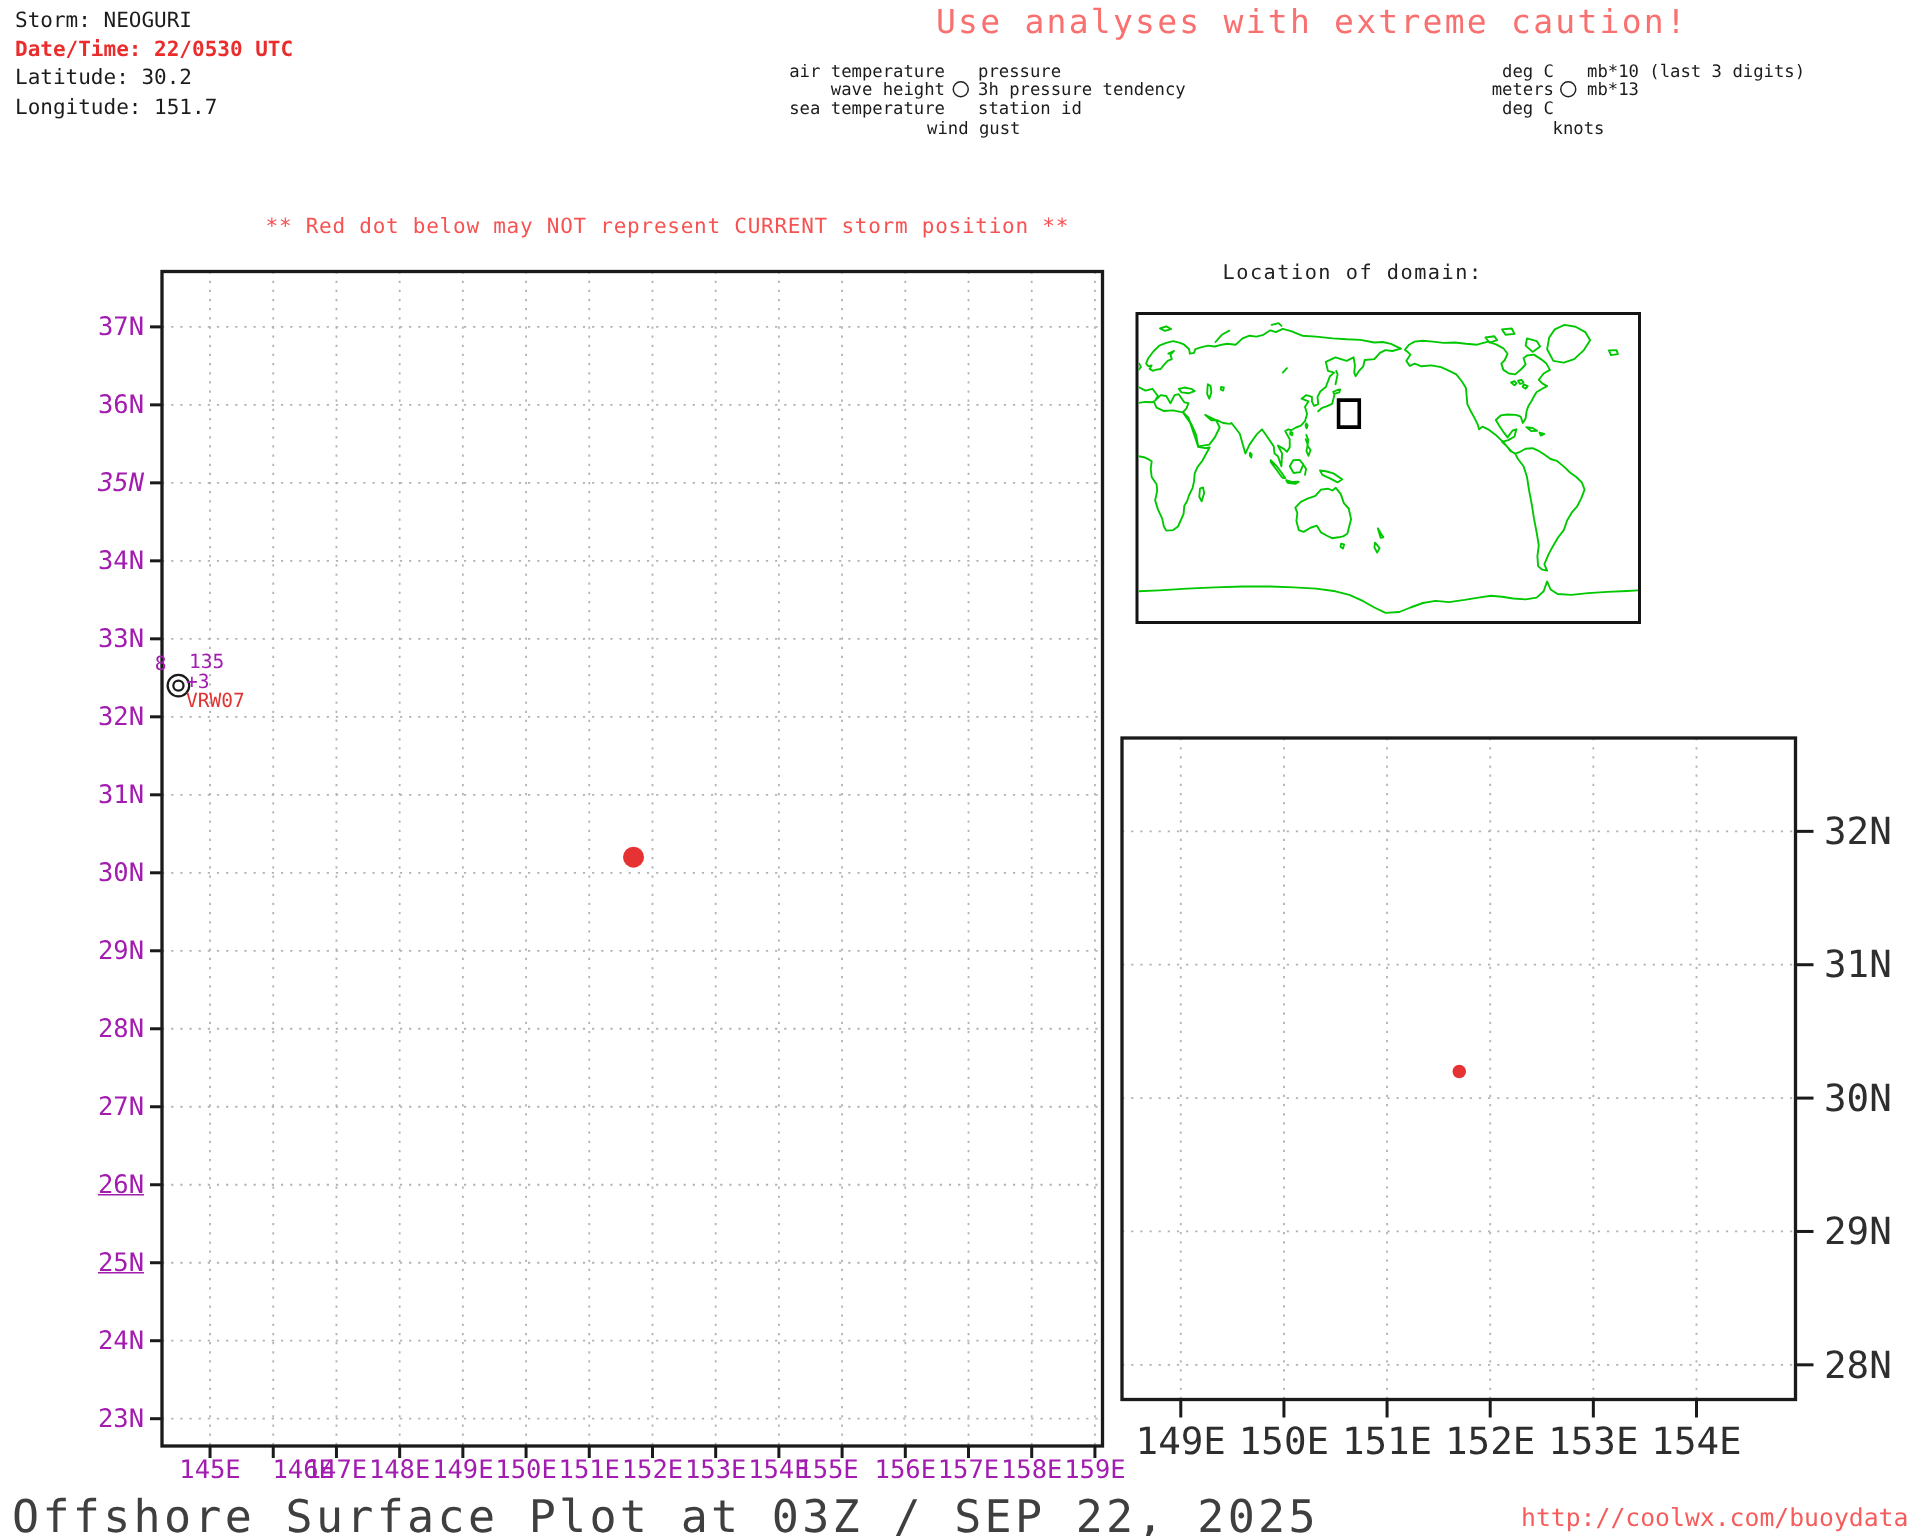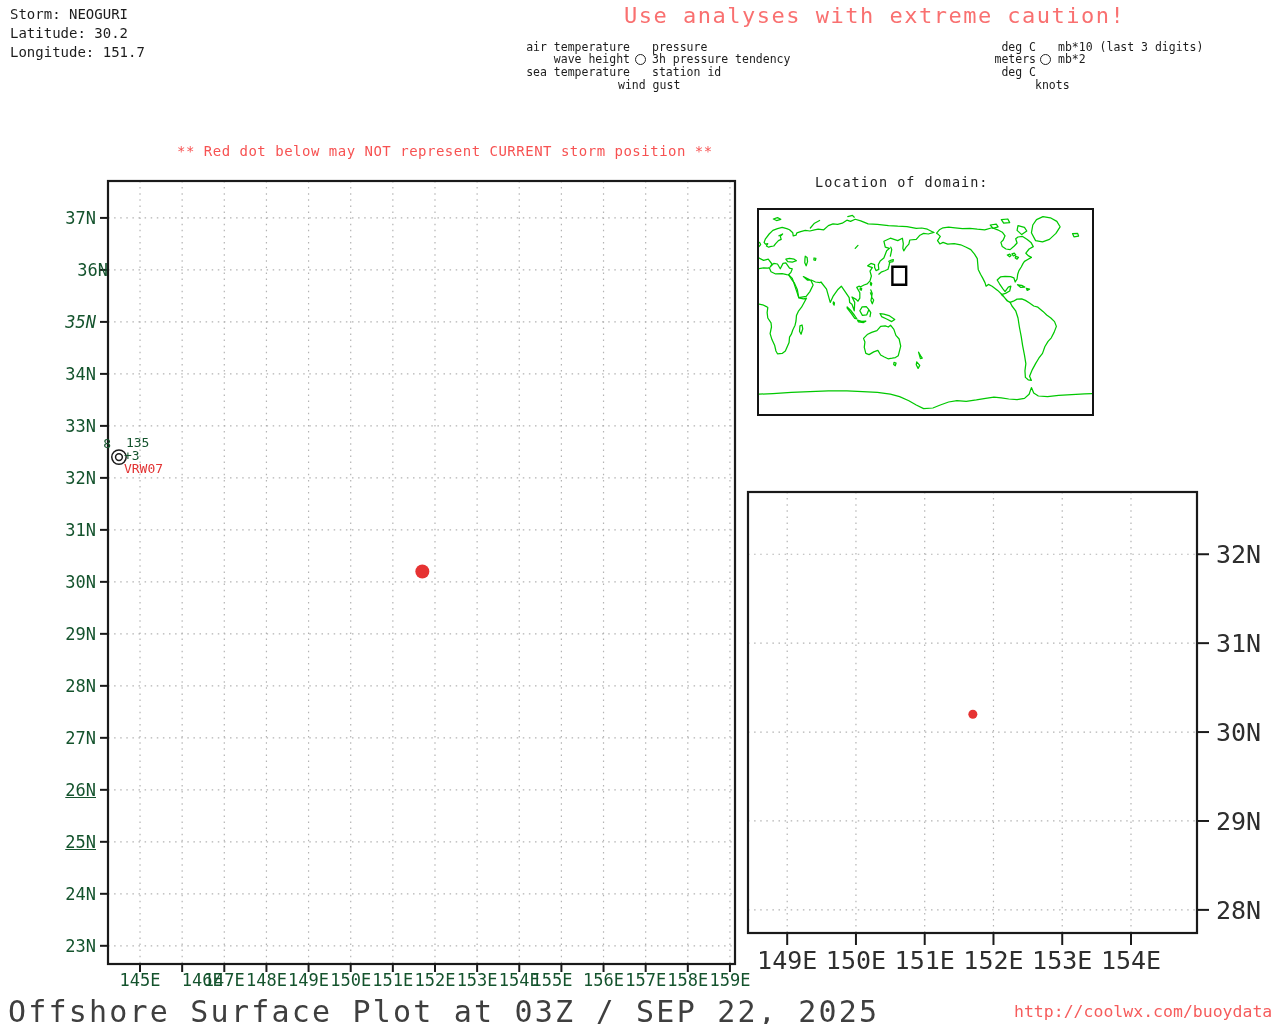--- a/index.html
+++ b/index.html
@@ -9,21 +9,21 @@
   .red{color:#f14d4d}
   .boldred{color:#ea2c2c;font-weight:bold}
   .hdr{font-size:14px;line-height:19.2px;white-space:pre}
   .caution{font-size:22px;letter-spacing:1.5px;color:#f97070;white-space:pre}
   .legline{font-size:11.5px;line-height:12.3px;white-space:pre}
   .colr{text-align:right}
   .legcirc{position:absolute;width:11px;height:11px;border:1.4px solid #222;border-radius:50%;box-sizing:border-box}
   .warning{font-size:14px;letter-spacing:.5px;color:#f75252;white-space:pre}
   .maptitle{font-size:13.5px;letter-spacing:1px;white-space:pre;color:#222}
   .mapbox{position:absolute;border:2px solid #141414;background:#fff}
-  .tick{position:absolute;white-space:pre;color:#14532d}
+  .tick{position:absolute;white-space:pre;color:#a21caf}
   .ctr{transform:translate(-50%,0)}
   .rgt{transform:translate(-100%,-50%)}
   .lft{transform:translate(0,-50%)}
   .mainlab{font-size:17px}
   .biglab{font-size:25px;color:#2e2e2e}
   .stxt{font-size:13px}
   .red2{color:#e23333}
   .footer-title{font-size:30px;letter-spacing:2.2px;color:#3f3f3f;white-space:pre}
   .url{font-size:16.5px;color:#f65c5c;white-space:pre}
   svg{position:absolute;left:0;top:0}
@@ -123,20 +123,21 @@
     <line x1="748" y1="820.9717741935483" x2="1197" y2="820.9717741935483" class="grid"></line>
     <line x1="1197" y1="820.9717741935483" x2="1209" y2="820.9717741935483" class="tickline"></line>
     <line x1="748" y1="909.8830645161289" x2="1197" y2="909.8830645161289" class="grid"></line>
     <line x1="1197" y1="909.8830645161289" x2="1209" y2="909.8830645161289" class="tickline"></line>
     <rect x="748" y="492" width="449" height="441" class="pborder"></rect>
     <circle cx="972.8437978560478" cy="714.2782258064517" r="4.5" fill="#e63232"></circle>
   </svg>
 
 <div class="abs" style="left:10px;top:5px">
   <div class="hdr">Storm: NEOGURI</div>
+  <div class="hdr boldred">Date/Time: 22/0530 UTC</div>
   <div class="hdr">Latitude: 30.2</div>
   <div class="hdr">Longitude: 151.7</div>
 </div>
 
 <div class="abs caution" style="left:624px;top:3px">Use analyses with extreme caution!</div>
 
 <div>
   <div class="abs colr" style="left:498px;top:41px;width:132px">
     <div class="legline">air temperature</div>
     <div class="legline">wave height</div>
@@ -153,21 +154,21 @@
 
 <div>
   <div class="abs colr" style="left:936px;top:41px;width:100px">
     <div class="legline">deg C</div>
     <div class="legline">meters</div>
     <div class="legline">deg C</div>
   </div>
   <span class="legcirc" style="left:1040px;top:54px"></span>
   <div class="abs" style="left:1058px;top:41px">
     <div class="legline">mb*10 (last 3 digits)</div>
-    <div class="legline">mb*2</div>
+    <div class="legline">mb*13</div>
   </div>
   <div class="abs legline" style="left:1035px;top:79px">knots</div>
 </div>
 
 <div class="abs warning" style="left:177px;top:143px">** Red dot below may NOT represent CURRENT storm position **</div>
 
 <div class="abs maptitle" style="left:815px;top:174px">Location of domain:</div>
 <div class="mapbox" style="left:757px;top:208px;width:333px;height:204px">
   <svg width="333" height="204" viewBox="0 0 360 170" preserveAspectRatio="none">
     <path class="coast" d="M0,40 L5,42 10,41 14,45 12,47.5 16,44.5 20,45 23,49 26,44.5 29,44 33,48.5 36,49 34.5,52 32,54 36,57 43,73 51,72 55,68 58.5,62.5 56,58.5 48,55.5 52.5,58.5 57,58.5 61,60 66,60.5 67,60 73,66 77,77 80,72 85,66.5 89,63.5 94,69 97.5,73 98,77 100.5,78.5 103,84 103.5,77 100.5,72.5 105,74.5 107,76 109,73.5 109,69 105.7,64.5 108,63.5 110,64 113.5,62.5 117,61.5 120,59 121.5,55 120,51 122.5,48 117.5,46.5 121,44.5 125,45.5 125,48 126.5,50.5 129.5,49.5 129,45.5 131,42.5 135,40 138,34 141,32 136.5,31 135,26 142,23.5 150,25.5 155,23.5 156,28 155.5,32 156.5,34 159,31 162,28.5 163,25 170,24.5 174,21 178,19.5 183,20 189,18.7"></path>
@@ -226,21 +227,21 @@
 <div class="tick ctr mainlab" style="left: 392.847px; top: 970px;">151E</div>
 <div class="tick ctr mainlab" style="left: 434.984px; top: 970px;">152E</div>
 <div class="tick ctr mainlab" style="left: 477.121px; top: 970px;">153E</div>
 <div class="tick ctr mainlab" style="left: 519.258px; top: 970px;">154E</div>
 <div class="tick ctr mainlab" style="left: 552px; top: 970px;">155E</div>
 <div class="tick ctr mainlab" style="left: 603.532px; top: 970px; text-align: center;">156E</div>
 <div class="tick ctr mainlab" style="left: 645.669px; top: 970px;">157E</div>
 <div class="tick ctr mainlab" style="left: 687.806px; top: 970px;">158E</div>
 <div class="tick ctr mainlab" style="left: 729.944px; top: 970px;">159E</div>
 <div class="tick rgt mainlab" style="left: 96px; top: 217.914px;">37N</div>
-<div class="tick rgt mainlab" style="left: 96px; top: 269.906px; margin-left: 12px;">36N</div>
+<div class="tick rgt mainlab" style="left: 96px; top: 269.906px;">36N</div>
 <div class="tick rgt mainlab" style="left: 96px; top: 321.898px; font-style: italic;">35N</div>
 <div class="tick rgt mainlab" style="left: 96px; top: 373.89px;">34N</div>
 <div class="tick rgt mainlab" style="left: 96px; top: 425.882px;">33N</div>
 <div class="tick rgt mainlab" style="left: 96px; top: 477.875px;">32N</div>
 <div class="tick rgt mainlab" style="left: 96px; top: 529.867px;">31N</div>
 <div class="tick rgt mainlab" style="left: 96px; top: 581.859px;">30N</div>
 <div class="tick rgt mainlab" style="left: 96px; top: 633.851px;">29N</div>
 <div class="tick rgt mainlab" style="left: 96px; top: 685.843px;">28N</div>
 <div class="tick rgt mainlab" style="left: 96px; top: 737.835px;">27N</div>
 <div class="tick rgt mainlab" style="left: 96px; top: 789.827px; text-decoration: underline;">26N</div>

